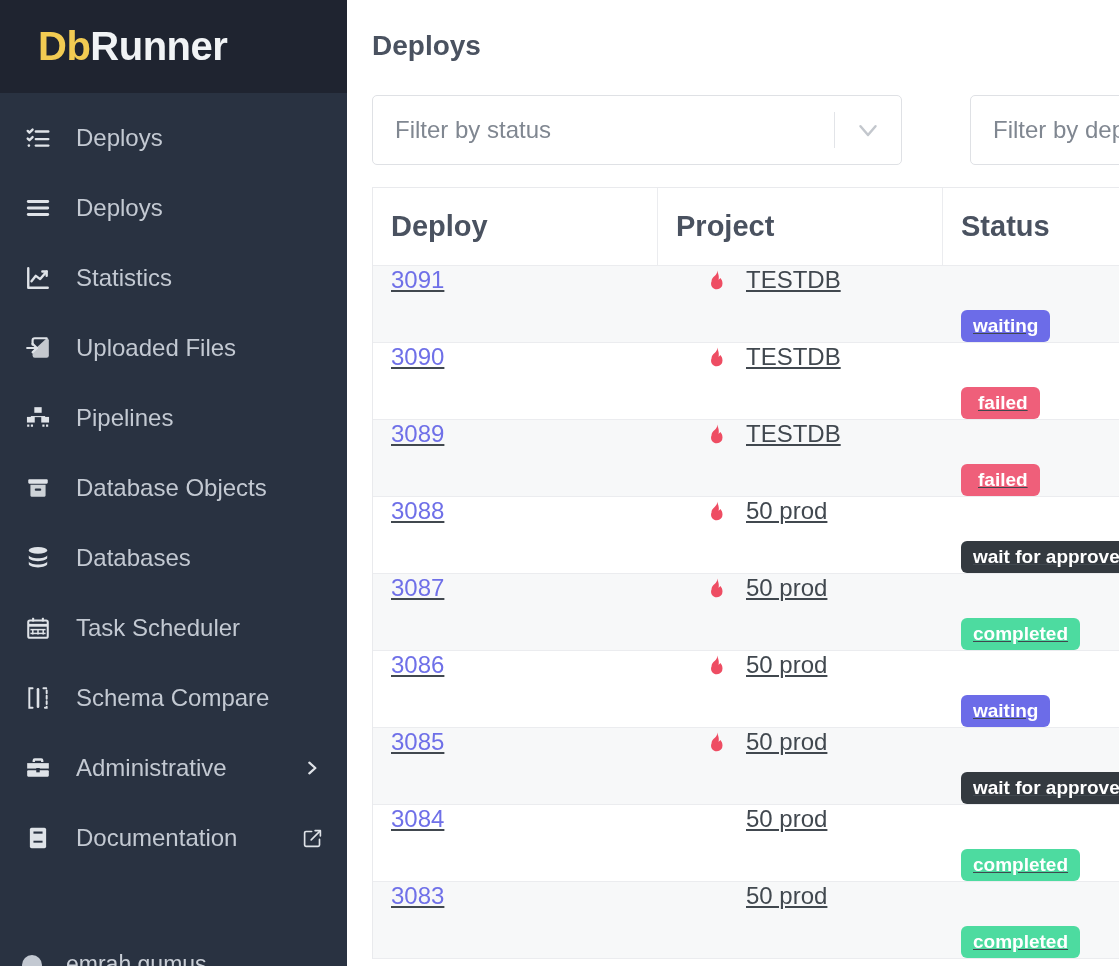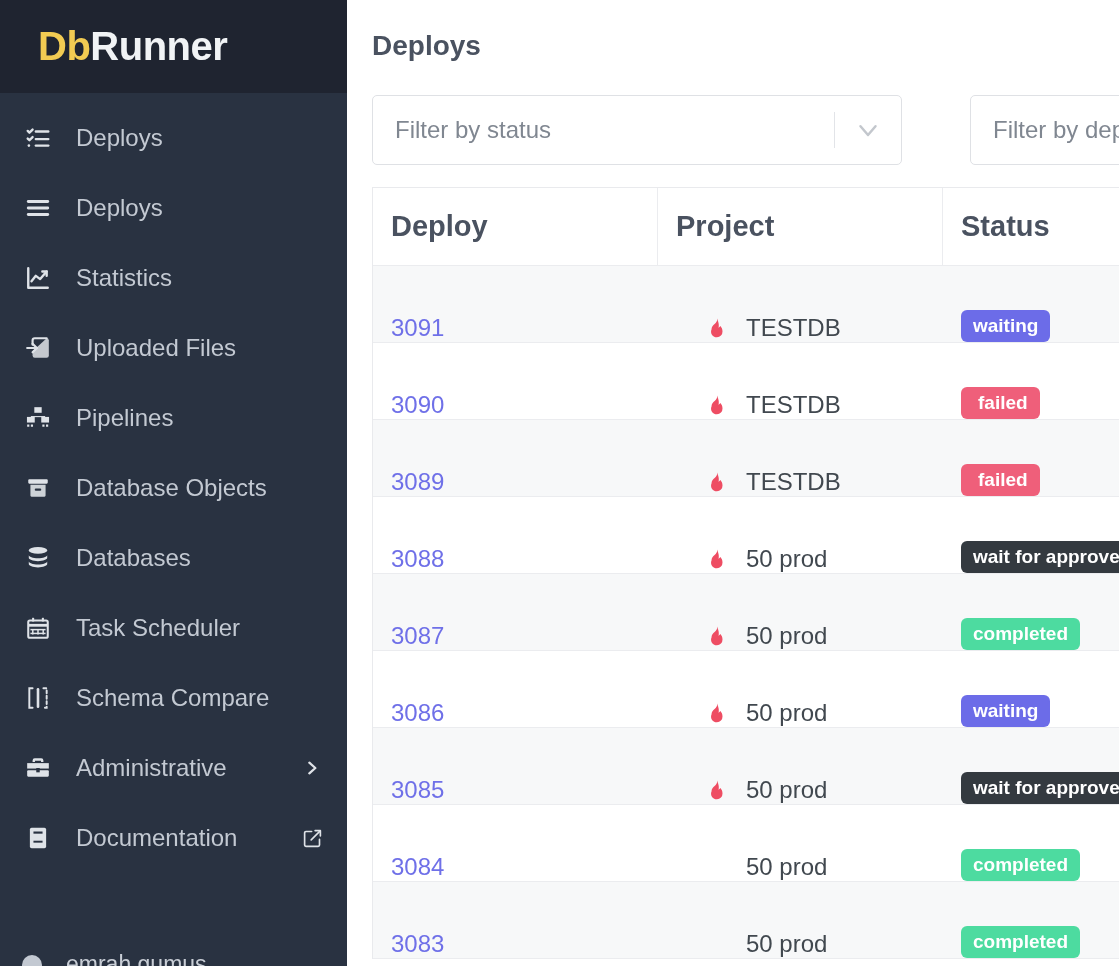--- a/index.html
+++ b/index.html
@@ -153,22 +153,23 @@
     align-self: stretch;
     display: flex;
     align-items: center;
     border-right: 1px solid #ebecef;
   }
   .td {
     font-size: 24px;
     color: #41484f;
     padding-left: 18px;
     display: flex;
-    align-items: flex-end;
+    align-items: flex-start;
     align-self: stretch;
+    text-decoration: underline;
   }
   .col-deploy { width: 285px; min-width: 285px; }
   .col-project { width: 285px; min-width: 285px; }
   .col-status { width: 490px; min-width: 490px; }
   .tr.odd { background: #f7f8f9; }
   .tr.even { background: #ffffff; }
 
   .deploy-link { color: #6f70e8; cursor: pointer; }
   .flame {
     width: 42px;

